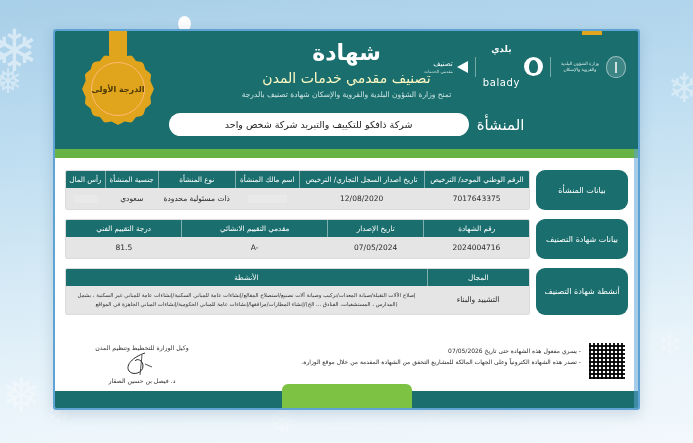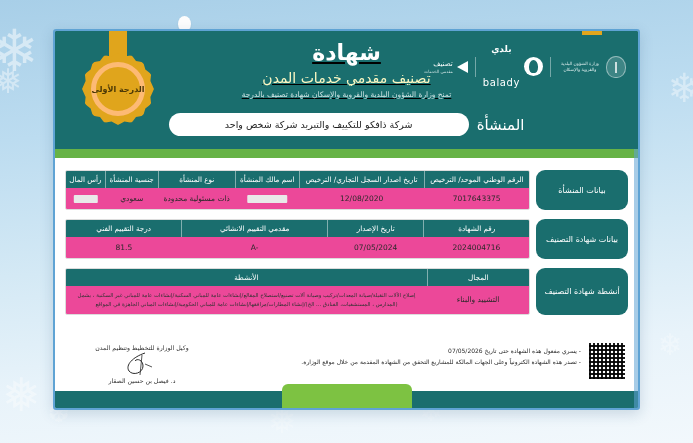--- a/index.html
+++ b/index.html
@@ -65,21 +65,20 @@
   .header-accent {
     position: absolute;
     right: 36px; top: 0;
     width: 20px; height: 4px;
     background: #e2a61d;
   }
 
   .titles {
     text-align: center;
     padding-top: 9px;
-    text-decoration: underline;
   }
   .title-main {
     color: #ffffff;
     font-size: 22px;
     font-weight: bold;
     letter-spacing: .5px;
   }
   .title-sub {
     color: #fef9c3;
     font-size: 14px;
@@ -114,21 +113,21 @@
       95% 39%, 100% 50%, 95% 61%, 96% 71%, 88% 77%, 85% 87%, 75% 89%,
       69% 97%, 59% 95%, 50% 100%, 41% 95%, 31% 97%, 25% 89%, 15% 87%,
       12% 77%, 4% 71%, 5% 61%, 0% 50%, 5% 39%, 4% 29%, 12% 23%,
       15% 13%, 25% 11%, 31% 3%, 41% 5%
     );
   }
   .medal-inner {
     position: absolute;
     left: 12px; top: 33px;
     width: 54px; height: 54px;
-    border: 5px solid #fdba74;
+    border: 1px solid #fdba74;
     border-radius: 50%;
     display: flex;
     align-items: center;
     justify-content: center;
   }
   .medal-text {
     font-size: 8px;
     color: #4a3806;
     font-weight: bold;
     white-space: nowrap;
@@ -266,21 +265,21 @@
     border-left: 1px solid rgba(255,255,255,.45);
     text-align: center;
     white-space: nowrap;
   }
   thead th:last-child { border-left: none; }
   tbody td {
     font-size: 7.5px;
     color: #2a2a2a;
     padding: 6px 3px;
     text-align: center;
-    background: #ec4899;
+    background: #e5e5e5;
   }
   td.redacted {
     color: transparent;
     position: relative;
   }
   td.redacted::after {
     content: "";
     position: absolute;
     left: 50%; top: 50%;
     transform: translate(-50%,-50%);

